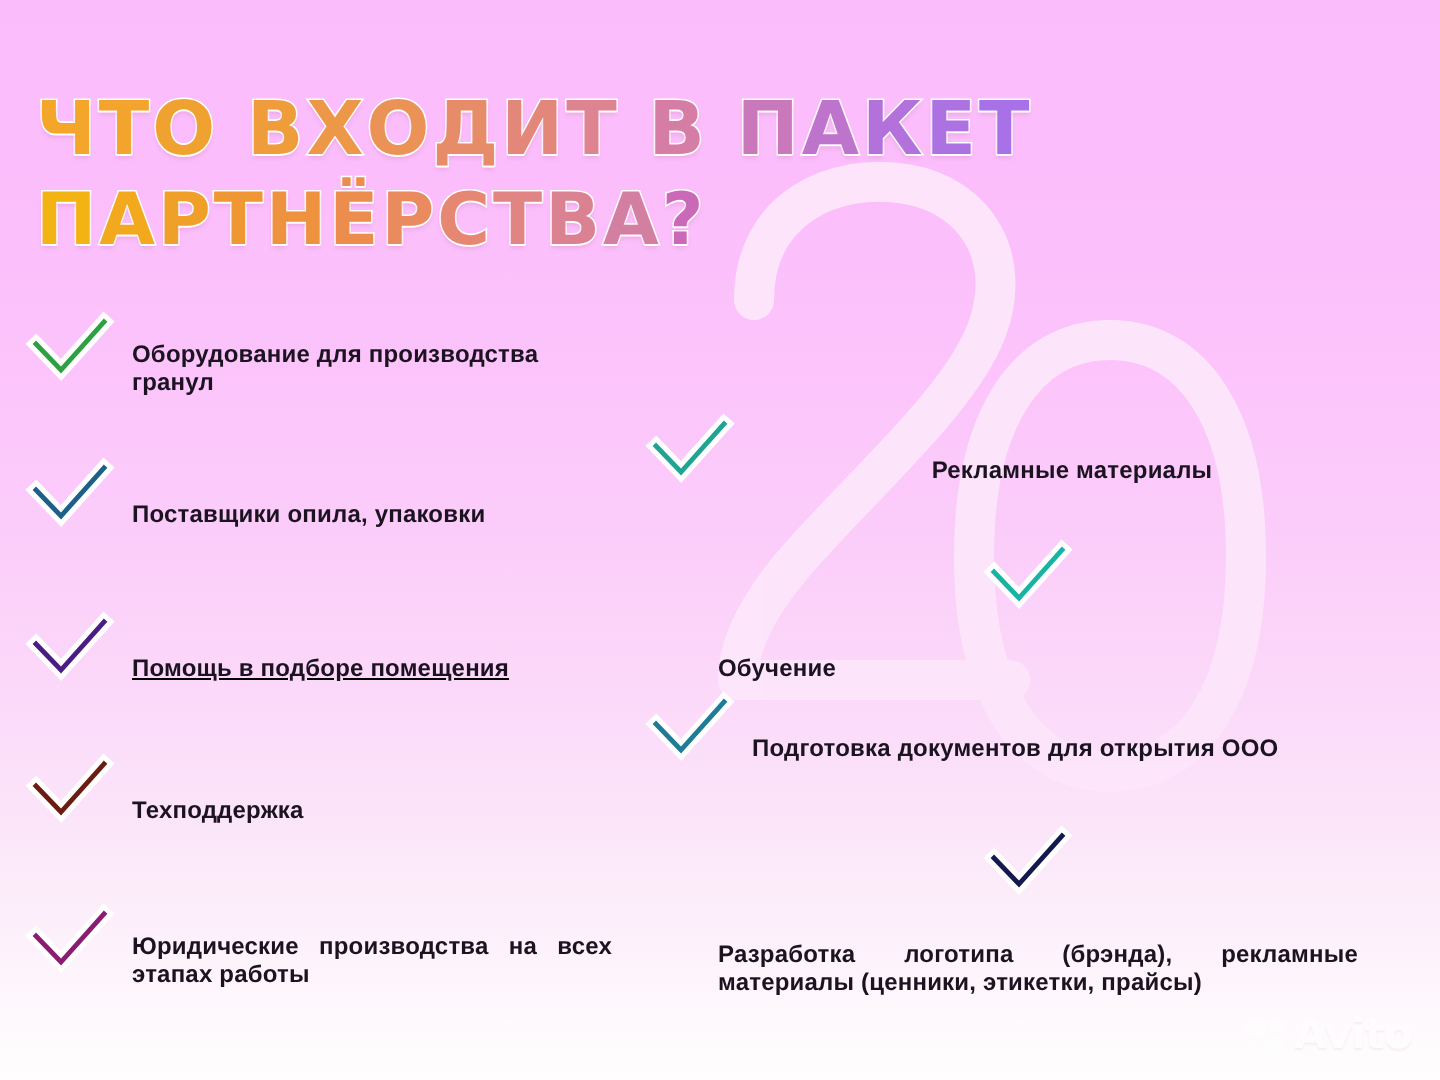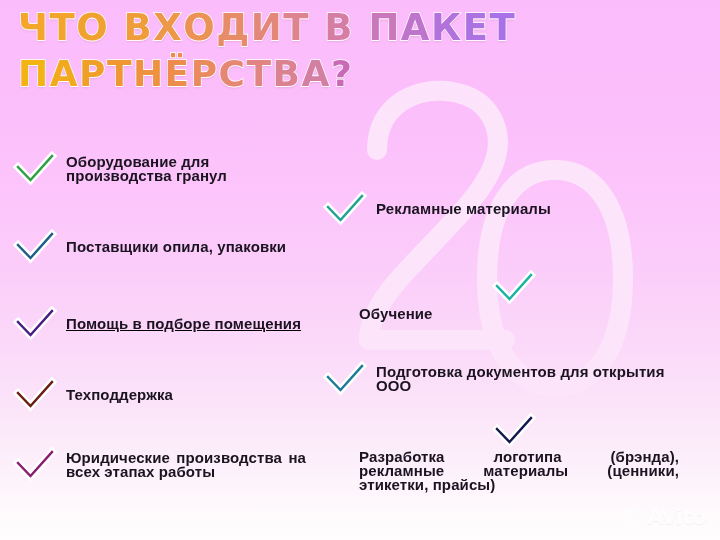--- a/index.html
+++ b/index.html
@@ -58,21 +58,21 @@
     padding: 0;
   }
   .title-line .tl {
     display: inline-block;
     -webkit-text-stroke: 1.6px #ffffff;
     paint-order: stroke fill;
     text-shadow:
       0 1px 0 rgba(255,255,255,.9),
       0 2px 2px rgba(210,130,190,.35);
   }
-  .title-line.l1 { margin-bottom: 2px; }
+  .title-line.l1 { margin-bottom: 2px; margin-top: 37px; }
   .title-line.l2 { font-size: 36px; }
 
   
   .col {
     position: absolute;
   }
   .col-left  { left: 14px;  top: 150px; width: 310px; }
   .col-right { left: 324px; top: 190px; width: 390px; }
 
   .item {
@@ -86,44 +86,45 @@
     height: 38px;
     margin-right: 10px;
   }
   .check svg { display: block; width: 42px; height: 38px; overflow: visible; }
   .check .stroke-outer { fill: none; stroke: #ffffff; stroke-width: 7.5; stroke-linecap: square; stroke-linejoin: miter; }
   .check .stroke-inner { fill: none; stroke-width: 2.4; stroke-linecap: square; stroke-linejoin: miter; }
 
   .item-text {
     font-family: "Liberation Sans", sans-serif;
     font-weight: 700;
-    font-size: 15px;
+    font-size: 12px;
     line-height: 14px;
     color: #1b1320;
     letter-spacing: .1px;
+    margin-top: 20px;
   }
   .item-text.justify {
     text-align: justify;
     text-align-last: left;
   }
 
   
   .col-left .item:nth-child(1) { top: 0px;   }
   .col-left .item:nth-child(2) { top: 78px;  }
   .col-left .item:nth-child(3) { top: 155px; text-decoration: underline; }
   .col-left .item:nth-child(4) { top: 226px; }
   .col-left .item:nth-child(5) { top: 296px; }
 
   .col-left .item { width: 310px; }
   .col-left .item-text { width: 240px; }
 
   
-  .col-right .item:nth-child(1) { top: 0px;   }
+  .col-right .item:nth-child(1) { top: 16px; text-align: center;   }
   .col-right .item:nth-child(2) { top: 79px; flex-direction: column;  }
-  .col-right .item:nth-child(3) { top: 170px; }
+  .col-right .item:nth-child(3) { top: 155px; }
   .col-right .item:nth-child(4) { top: 222px; flex-direction: column; }
 
   .col-right .item { width: 390px; }
   .col-right .item-text { width: 320px; }
 
   
   .avito-mark {
     position: absolute;
     right: 14px;
     bottom: 12px;

